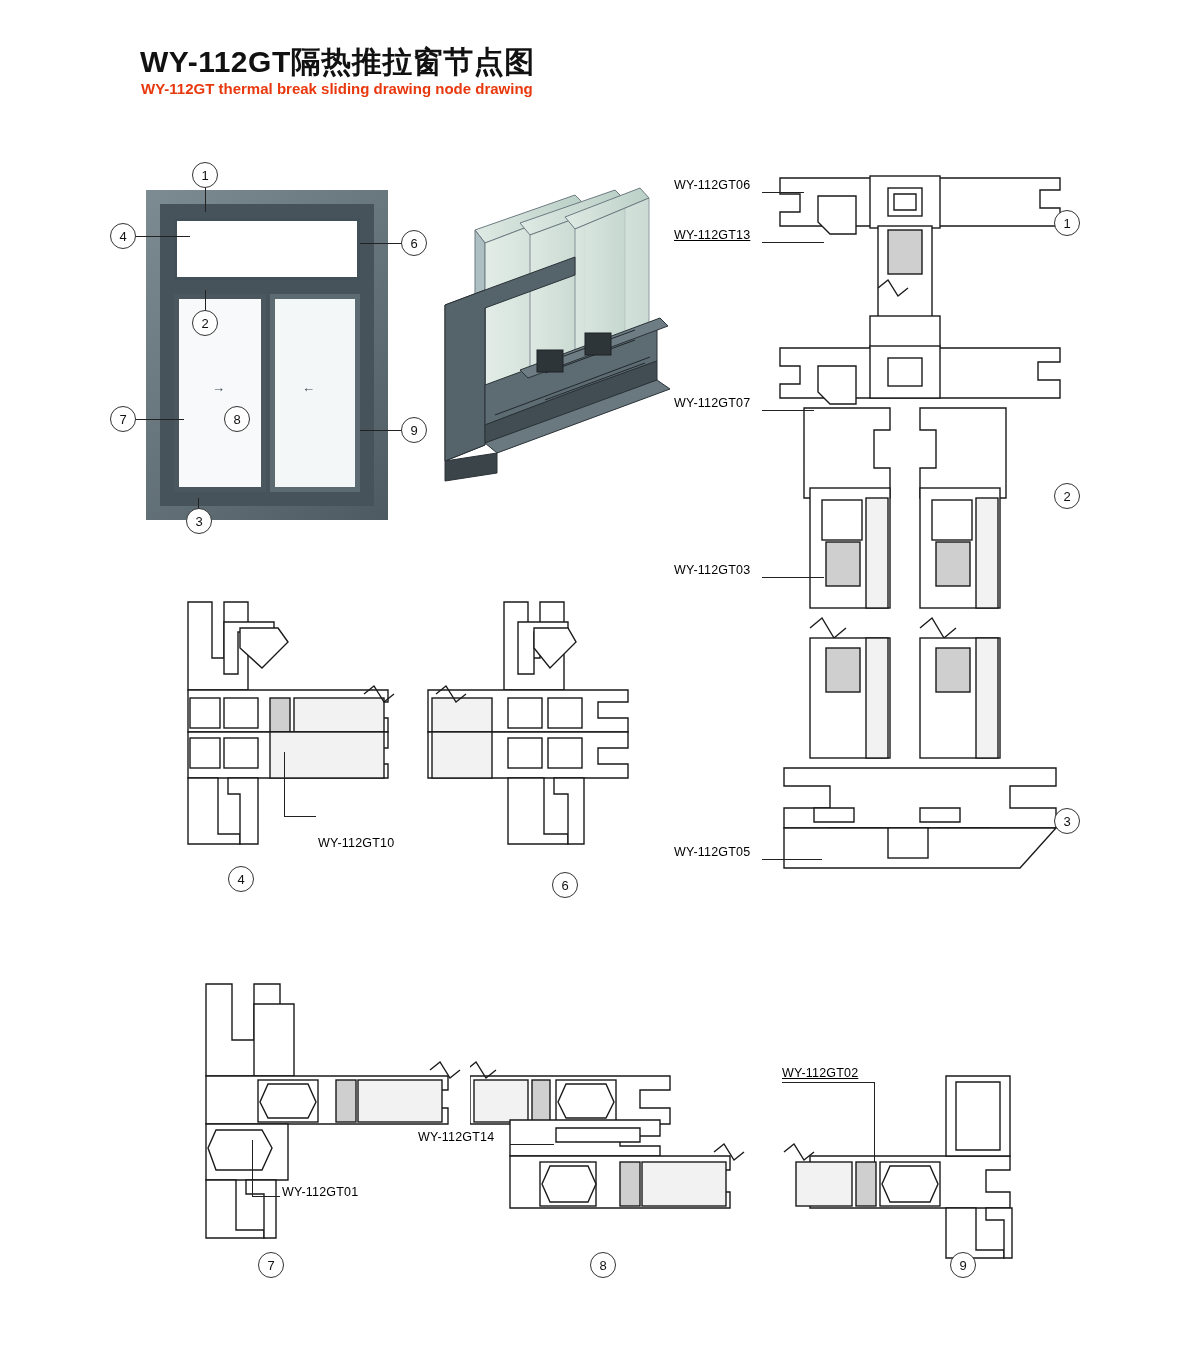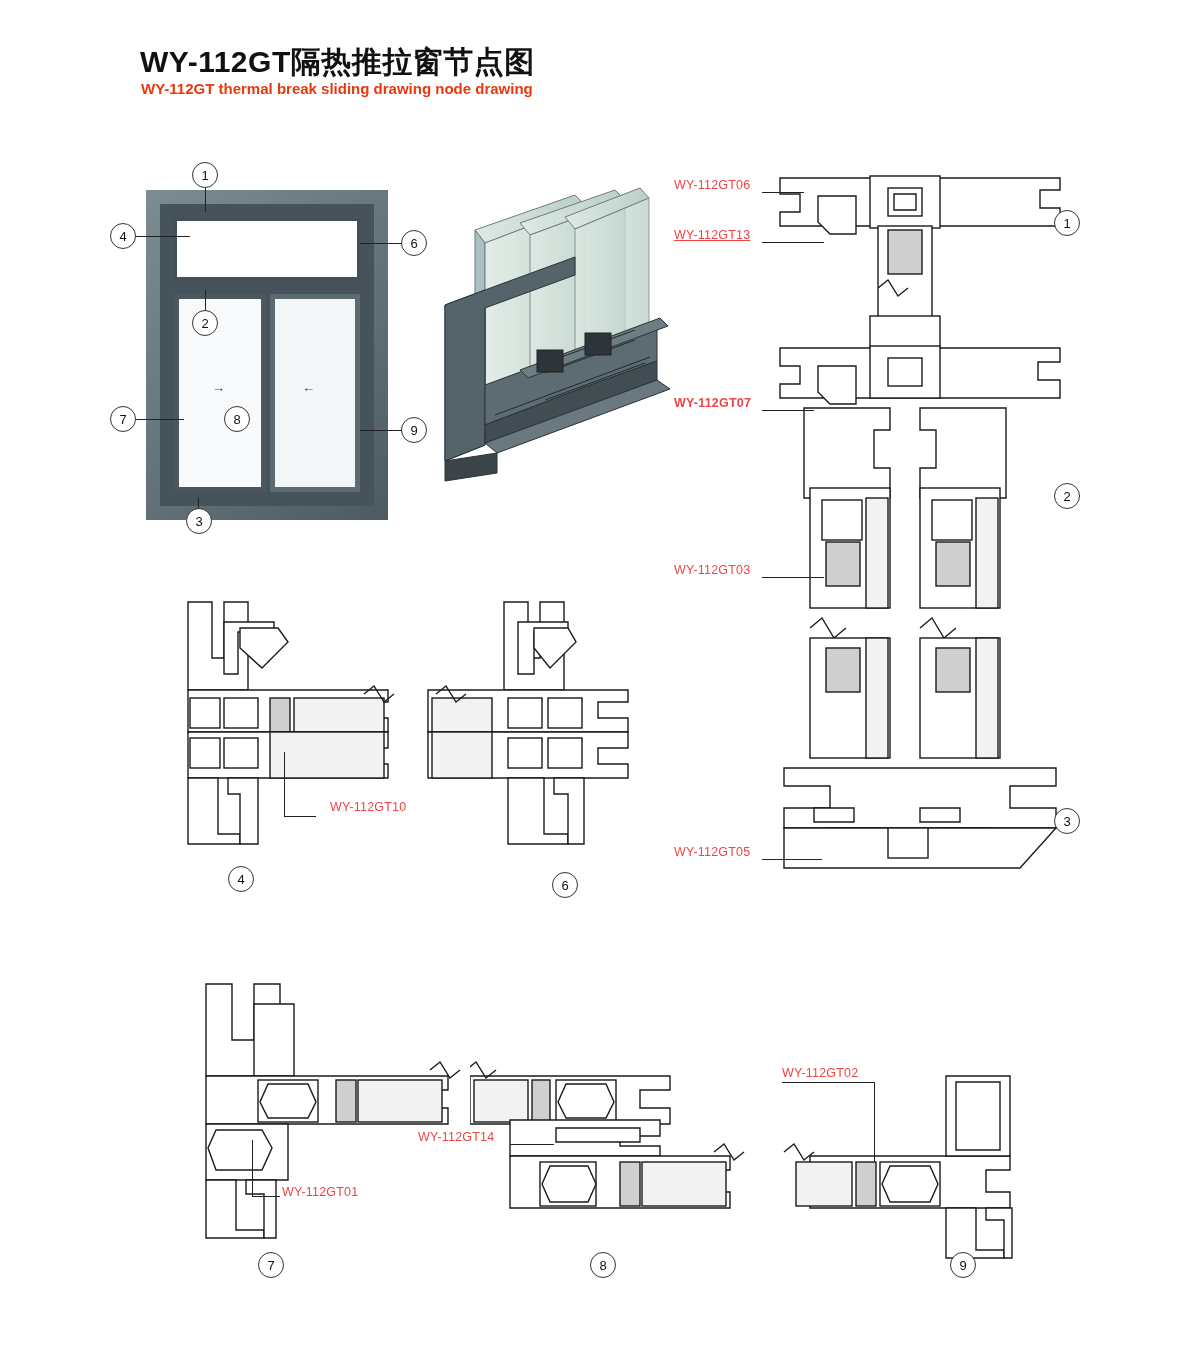--- a/index.html
+++ b/index.html
@@ -8,21 +8,21 @@
   .title-cn{position:absolute;left:140px;top:34px;font-size:30px;font-weight:700;letter-spacing:.5px;color:#111;white-space:nowrap;margin-top:8px;}
   .title-en{position:absolute;left:141px;top:80px;font-size:15px;font-weight:700;color:#e8380d;white-space:nowrap;}
 
   .callout{position:absolute;width:26px;height:26px;border:1.3px solid #333;border-radius:50%;background:#fff;
            display:flex;align-items:center;justify-content:center;font-size:13px;color:#111;box-sizing:border-box;}
 
   .leader{position:absolute;background:#222;}
   .leader.h{height:1px;}
   .leader.v{width:1px;}
 
-  .lbl{position:absolute;font-size:12.5px;color:#ef4444;white-space:nowrap;letter-spacing:.2px;}
+  .lbl{position:absolute;font-size:12.5px;color:#000000;white-space:nowrap;letter-spacing:.2px;}
 
   
   .photo{position:absolute;left:146px;top:190px;width:242px;height:330px;background:#5b6a71;
          border:0;box-sizing:border-box;}
   .photo .outer{position:absolute;inset:0;background:linear-gradient(135deg,#7d8c93,#4d5a61);}
   .photo .inner{position:absolute;left:14px;top:14px;right:14px;bottom:14px;background:#46535a;}
   .photo .transom{position:absolute;left:28px;top:28px;right:28px;height:62px;background:#ffffff;border:3px solid #42505a;box-sizing:border-box;}
   .photo .sashL{position:absolute;left:28px;top:104px;width:92px;bottom:28px;background:#f7f9fa;border:5px solid #4a575f;box-sizing:border-box;}
   .photo .sashR{position:absolute;left:124px;top:104px;right:28px;bottom:28px;background:#f4f7f8;border:5px solid #5c6a72;box-sizing:border-box;}
   .arrow{position:absolute;font-size:13px;color:#3a464d;}
@@ -165,21 +165,21 @@
   </g>
 </svg>
 </div>
 
 <div class="lbl" style="left:674px;top:178px;">WY-112GT06</div>
 <div class="leader h" style="left:762px;top:192px;width:42px;"></div>
 
 <div class="lbl" style="left:674px;top:228px;text-decoration:underline;">WY-112GT13</div>
 <div class="leader h" style="left:762px;top:242px;width:62px;"></div>
 
-<div class="lbl" style="left:674px;top:396px;font-weight:bold;">WY-112GT07</div>
+<div class="lbl" style="left:674px;top:396px;">WY-112GT07</div>
 <div class="leader h" style="left:762px;top:410px;width:52px;"></div>
 
 <div class="lbl" style="left:674px;top:563px;">WY-112GT03</div>
 <div class="leader h" style="left:762px;top:577px;width:62px;"></div>
 
 <div class="lbl" style="left:674px;top:845px;">WY-112GT05</div>
 <div class="leader h" style="left:762px;top:859px;width:60px;"></div>
 
 <div class="callout" style="left:1054px;top:210px;">1</div>
 <div class="callout" style="left:1054px;top:483px;">2</div>
@@ -200,21 +200,21 @@
     <rect class="fillw" x="12" y="140" width="30" height="30"></rect>
     <rect class="fillw" x="46" y="140" width="34" height="30"></rect>
     <rect class="glass" x="92" y="134" width="114" height="46"></rect>
     <path d="M186 96 l10 -8 l10 16 l10 -8"></path>
     <path class="fillw" d="M10 180 H40 V236 H62 V246 H10 Z"></path>
     <path class="fillw" d="M50 180 H80 V246 H62 V196 H50 Z"></path>
   </g>
 </svg>
 </div>
 
-<div class="lbl" style="left:318px;top:800px;margin-left:12px;">WY-112GT10</div>
+<div class="lbl" style="left:318px;top:836px;">WY-112GT10</div>
 <div class="leader h" style="left:284px;top:816px;width:32px;"></div>
 <div class="leader v" style="left:284px;top:752px;height:64px;"></div>
 
 <div class="sec" style="left:418px;top:598px;">
 <svg width="220" height="250" viewBox="0 0 220 250">
   <g class="ln" stroke-width="1.4">
     <path class="fillw" d="M86 4 H110 V60 H122 V4 H146 V92 H86 Z"></path>
     <path class="fillw" d="M100 24 H150 V34 H116 V76 H100 Z"></path>
     <path class="fillw" d="M116 30 L150 30 L158 44 L132 70 L116 50 Z"></path>
     <path class="fillw" d="M10 92 H210 V104 H180 V120 H210 V134 H10 Z"></path>
@@ -292,19 +292,19 @@
     <rect class="glass" x="36" y="182" width="56" height="44"></rect>
     <path d="M24 172 l10 -8 l10 16 l10 -8"></path>
     <path class="fillw" d="M186 96 H250 V176 H186 Z"></path>
     <path class="fillw" d="M196 102 H240 V170 H196 Z"></path>
     <path class="fillw" d="M186 228 H216 V270 H244 V278 H186 Z"></path>
     <path class="fillw" d="M226 228 H252 V278 H244 V240 H226 Z"></path>
   </g>
 </svg>
 </div>
 
-<div class="lbl" style="left:782px;top:1066px;">WY-112GT02</div>
+<div class="lbl" style="left:782px;top:1066px;text-decoration:underline;">WY-112GT02</div>
 <div class="leader h" style="left:782px;top:1082px;width:92px;"></div>
 <div class="leader v" style="left:874px;top:1082px;height:80px;"></div>
 
 <div class="callout" style="left:258px;top:1252px;">7</div>
 <div class="callout" style="left:590px;top:1252px;">8</div>
 <div class="callout" style="left:950px;top:1252px;">9</div>
 
 </body></html>

